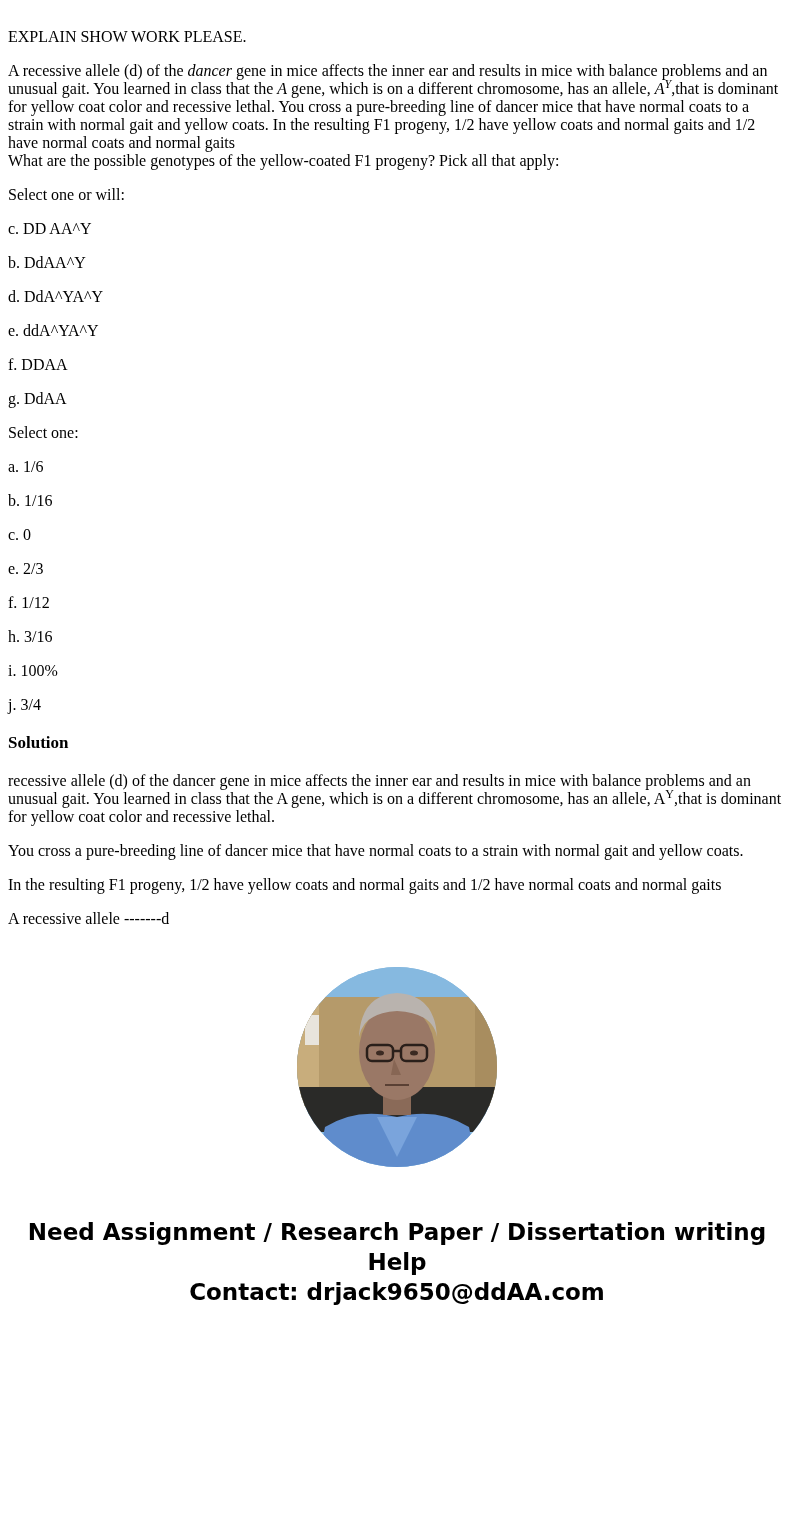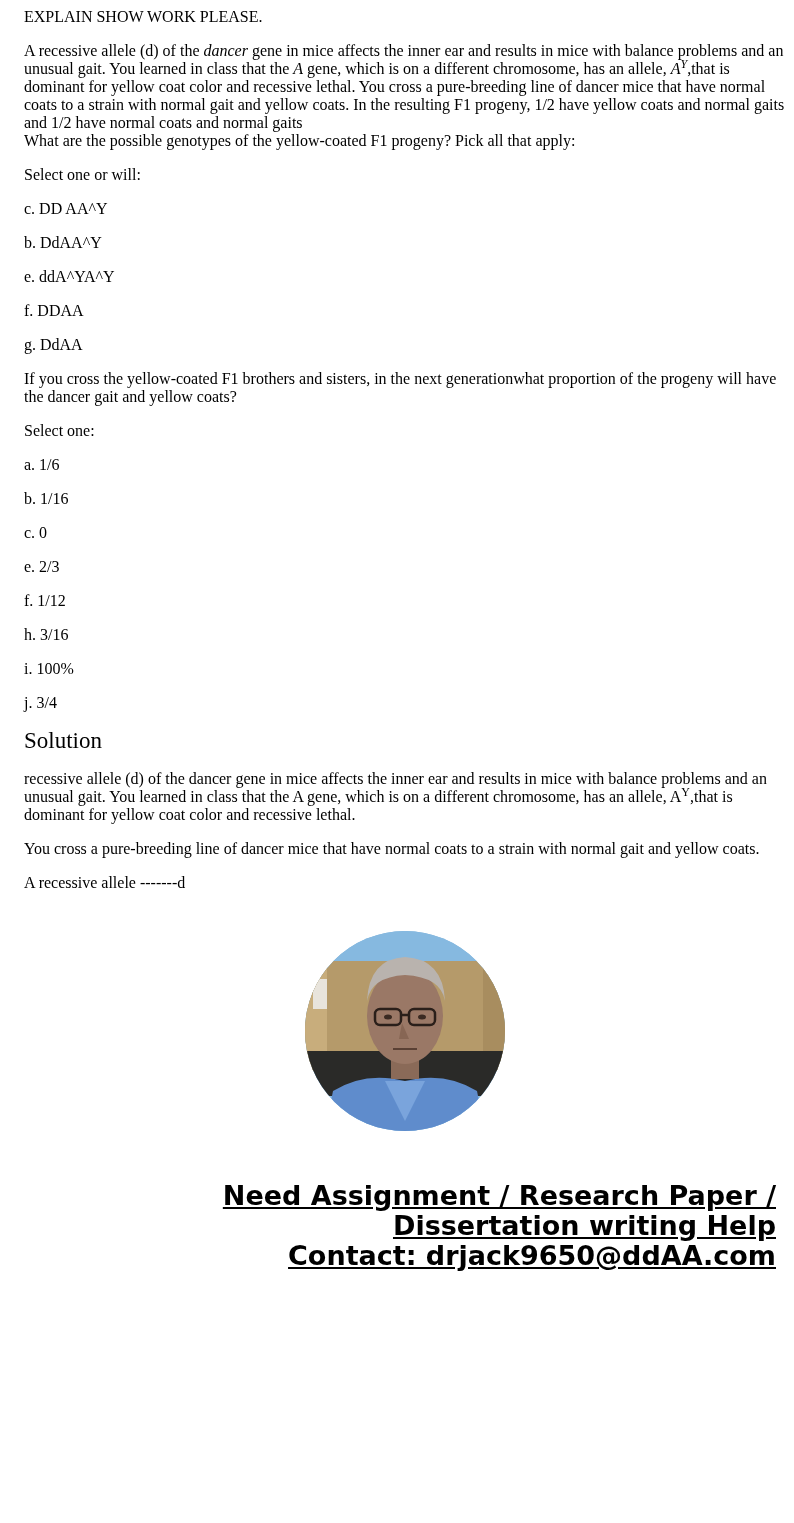--- a/index.html
+++ b/index.html
@@ -3,90 +3,90 @@
 <meta charset="utf-8">
 <style>
   html, body { margin: 0; padding: 0; background: #ffffff; }
   body {
     width: 794px;
     font-family: "Liberation Serif", serif;
     font-size: 16px;
     color: #000;
     line-height: 18px;
   }
-  .wrap { padding: 8px 8px 0 24px; }
+  .wrap { padding: 8px 8px 0 8px; margin-top: 20px; }
   p { margin: 0 0 16px 0; }
   .para-tight { margin-bottom: 0; }
   sup { font-size: 12px; line-height: 0; vertical-align: 6px; }
   h3.solution-heading {
-    font-size: 23px;
-    font-weight: normal;
+    font-size: 17px;
+    font-weight: bold;
     margin: 18px 0 18px 0;
     line-height: 22px;
   }
   .photo-area {
     display: flex;
     justify-content: center;
     margin-top: 39px;
   }
   .avatar {
     width: 200px; height: 200px; border-radius: 50%;
     overflow: hidden; position: relative;
     background: #7fb2da;
   }
   .avatar svg { display: block; }
   .promo {
-    text-align: right;
+    text-align: center;
     font-family: "DejaVu Sans", sans-serif;
     font-weight: bold;
-    font-size: 27px;
+    font-size: 23px;
     line-height: 30px;
     margin-top: 50px;
     padding: 0 10px;
-    text-decoration: underline;
   }
 </style>
 </head>
 <body>
 
 <div class="wrap">
 
   <p>EXPLAIN SHOW WORK PLEASE.</p>
 
   <p class="para-tight"><span>A recessive allele (d) of the </span><em>dancer</em><span> gene in mice affects the inner ear and results in mice with balance problems and an unusual gait. You learned in class that the </span><em>A</em><span> gene, which is on a different chromosome, has an allele, </span><em><span>A</span><sup>Y</sup></em><span>,that is dominant for yellow coat color and recessive lethal. You cross a pure-breeding line of dancer mice that have normal coats to a strain with normal gait and yellow coats. In the resulting F1 progeny, 1/2 have yellow coats and normal gaits and 1/2 have normal coats and normal gaits</span><br><span>What are the possible genotypes of the yellow-coated F1 progeny? Pick all that apply:</span></p>
 
   <p style="margin-top:16px">Select one or will:</p>
 
   <div>
     <p>c. DD AA^Y</p>
     <p>b. DdAA^Y</p>
+    <p>d. DdA^YA^Y</p>
     <p>e. ddA^YA^Y</p>
     <p>f. DDAA</p>
     <p>g. DdAA</p>
   </div>
 
-  <p>If you cross the yellow-coated F1 brothers and sisters, in the next generationwhat proportion of the progeny will have the dancer gait and yellow coats?</p>
 
   <p>Select one:</p>
 
   <div>
     <p>a. 1/6</p>
     <p>b. 1/16</p>
     <p>c. 0</p>
     <p>e. 2/3</p>
     <p>f. 1/12</p>
     <p>h. 3/16</p>
     <p>i. 100%</p>
     <p>j. 3/4</p>
   </div>
 
   <h3 class="solution-heading">Solution</h3>
 
   <p><span>recessive allele (d) of the dancer gene in mice affects the inner ear and results in mice with balance problems and an unusual gait. You learned in class that the A gene, which is on a different chromosome, has an allele, A</span><sup>Y</sup><span>,that is dominant for yellow coat color and recessive lethal.</span></p>
   <p>You cross a pure-breeding line of dancer mice that have normal coats to a strain with normal gait and yellow coats.</p>
+  <p>In the resulting F1 progeny, 1/2 have yellow coats and normal gaits and 1/2 have normal coats and normal gaits</p>
   <p>A recessive allele -------d</p>
 
   <div class="photo-area">
     <div class="avatar">
       <svg width="200" height="200" viewBox="0 0 200 200">
         <rect x="0" y="0" width="200" height="200" fill="#86b9e0"></rect>
         <rect x="0" y="30" width="200" height="110" fill="#b59a6a"></rect>
         <rect x="0" y="30" width="22" height="110" fill="#c8ad7c"></rect>
         <rect x="8" y="48" width="14" height="30" fill="#e8e4dc"></rect>
         <rect x="178" y="30" width="22" height="110" fill="#a88d5f"></rect>

